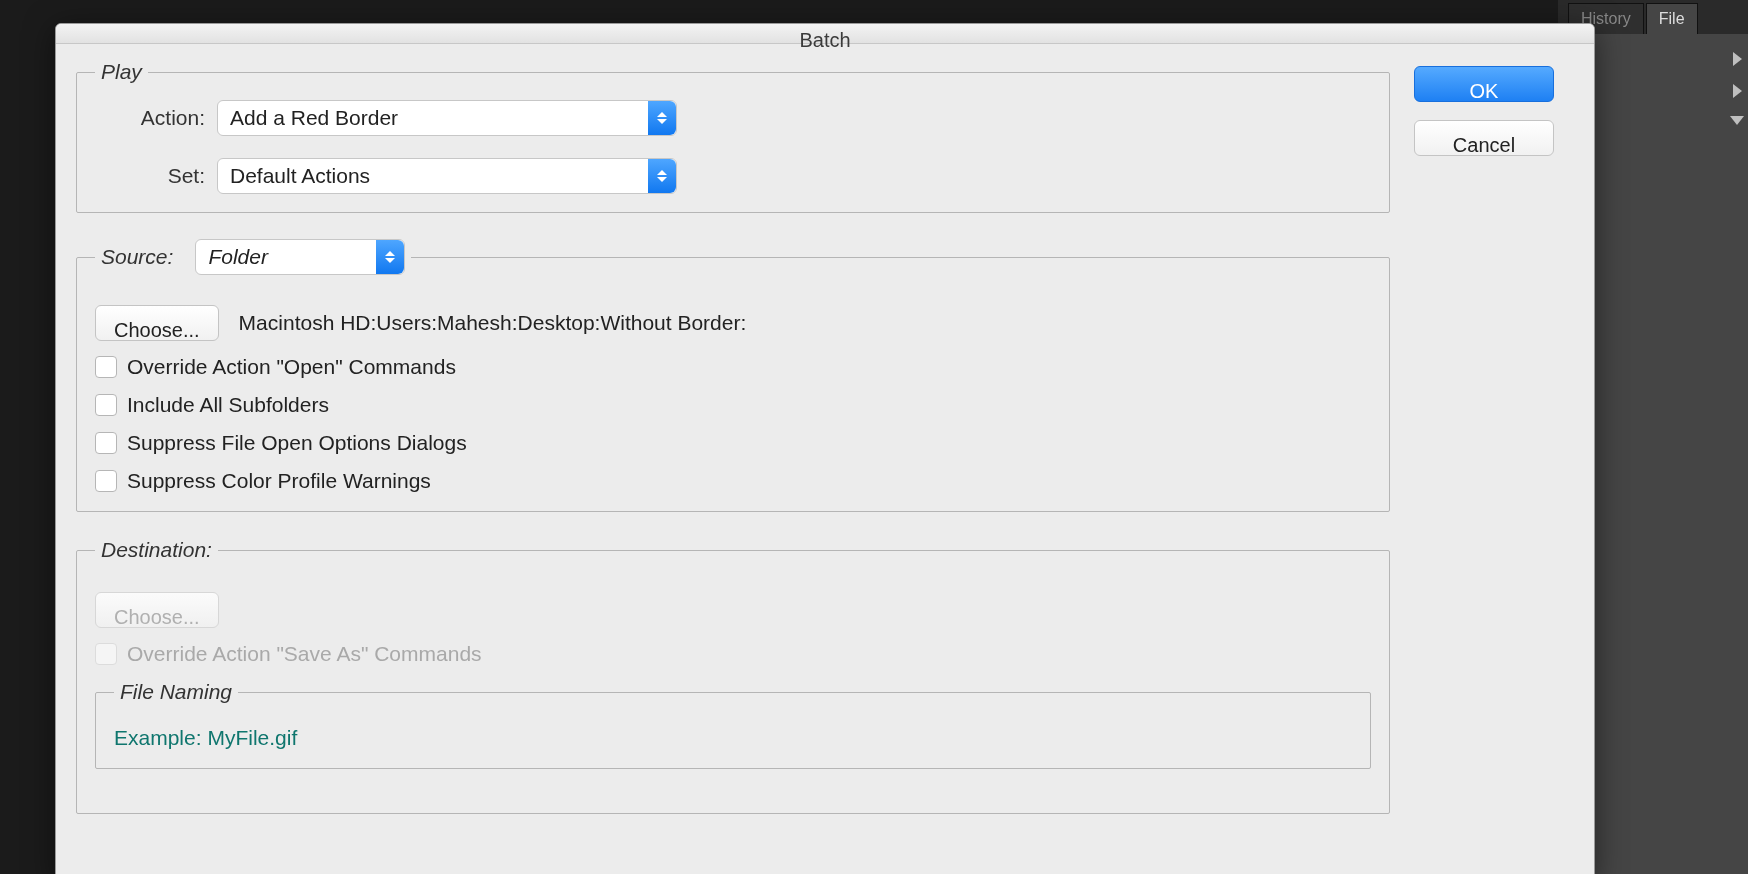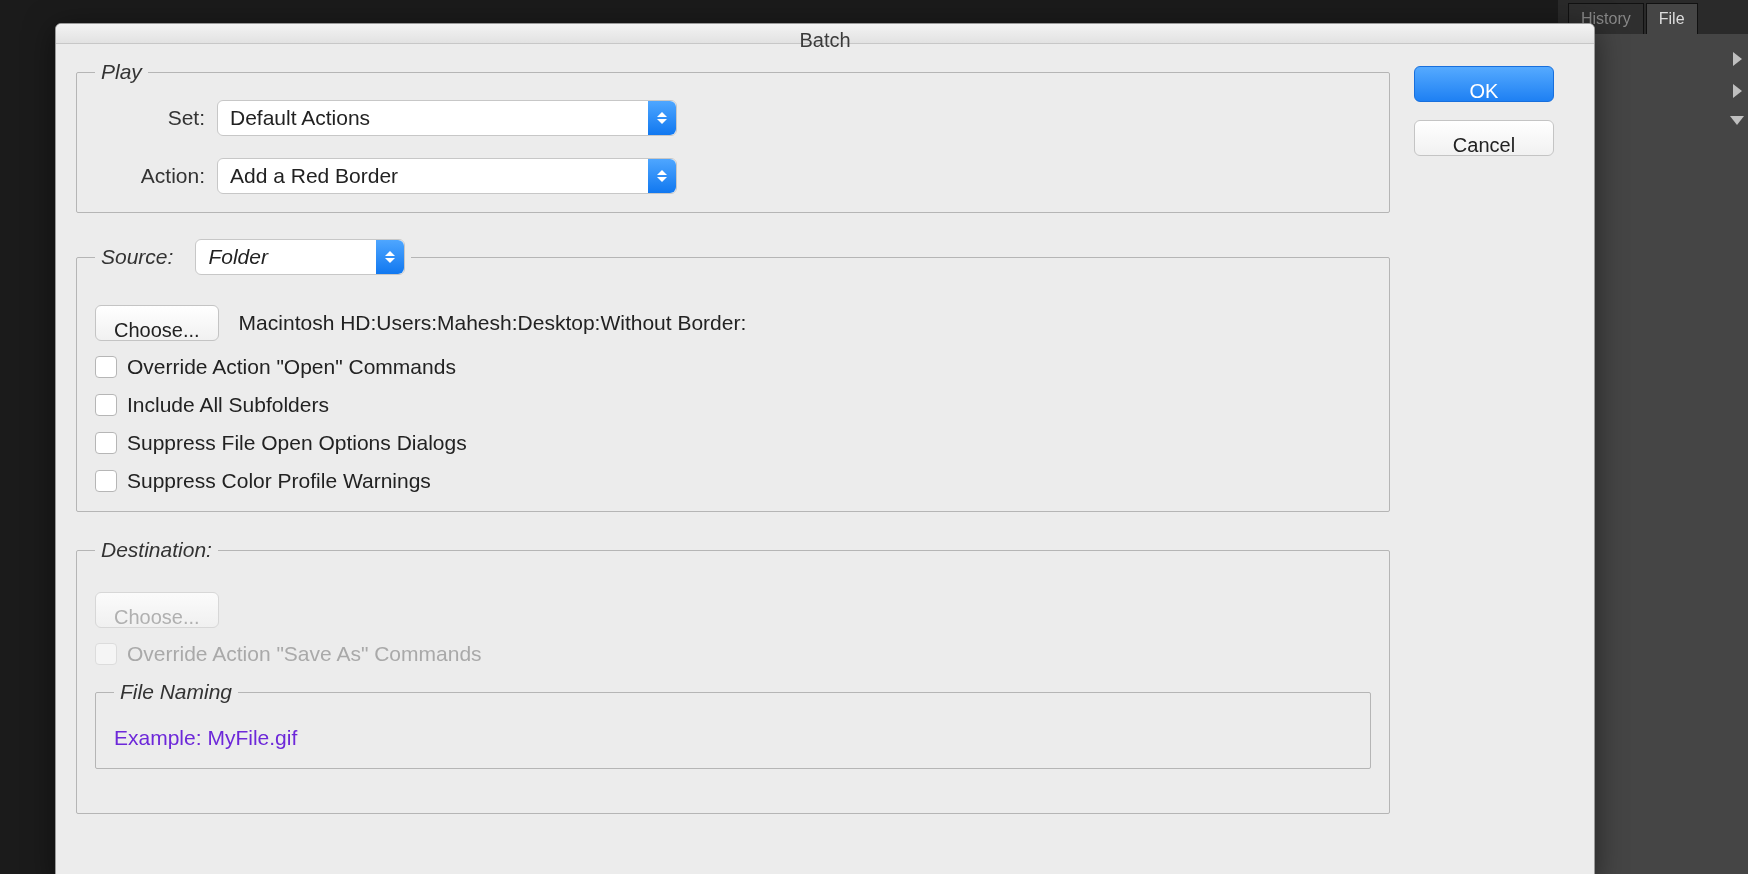--- a/index.html
+++ b/index.html
@@ -219,21 +219,21 @@
   .check-row.disabled .checkbox {
     background: #f5f5f5;
     border-color: #dcdcdc;
     cursor: default;
   }
   .nested-fieldset {
     margin-top: 14px;
   }
   .example-row {
     font-size: 21px;
-    color: #6d28d9;
+    color: #0f766e;
     margin-top: 6px;
   }
   .right-col .btn { display:block; margin-bottom: 18px; }
   .source-line {
     display:flex;
     align-items:center;
     margin-top:14px;
   }
 </style>
 </head>
@@ -250,30 +250,30 @@
 </div>
 
 <div class="dialog">
   <div class="titlebar">Batch</div>
   <div class="dialog-content">
     <div class="left-col">
 
       <fieldset>
         <legend>Play</legend>
         <div class="row">
+          <div class="lbl">Action:</div>
+          <div class="select wide">
+            <span>Add a Red Border</span>
+            <span class="caret"></span>
+          </div>
+        </div>
+        <div class="row">
           <div class="lbl">Set:</div>
           <div class="select wide">
             <span>Default Actions</span>
-            <span class="caret"></span>
-          </div>
-        </div>
-        <div class="row">
-          <div class="lbl">Action:</div>
-          <div class="select wide">
-            <span>Add a Red Border</span>
             <span class="caret"></span>
           </div>
         </div>
       </fieldset>
 
       <fieldset>
         <legend>
           <span class="legend-inline">
             <span>Source:</span>
             <span class="select med">

